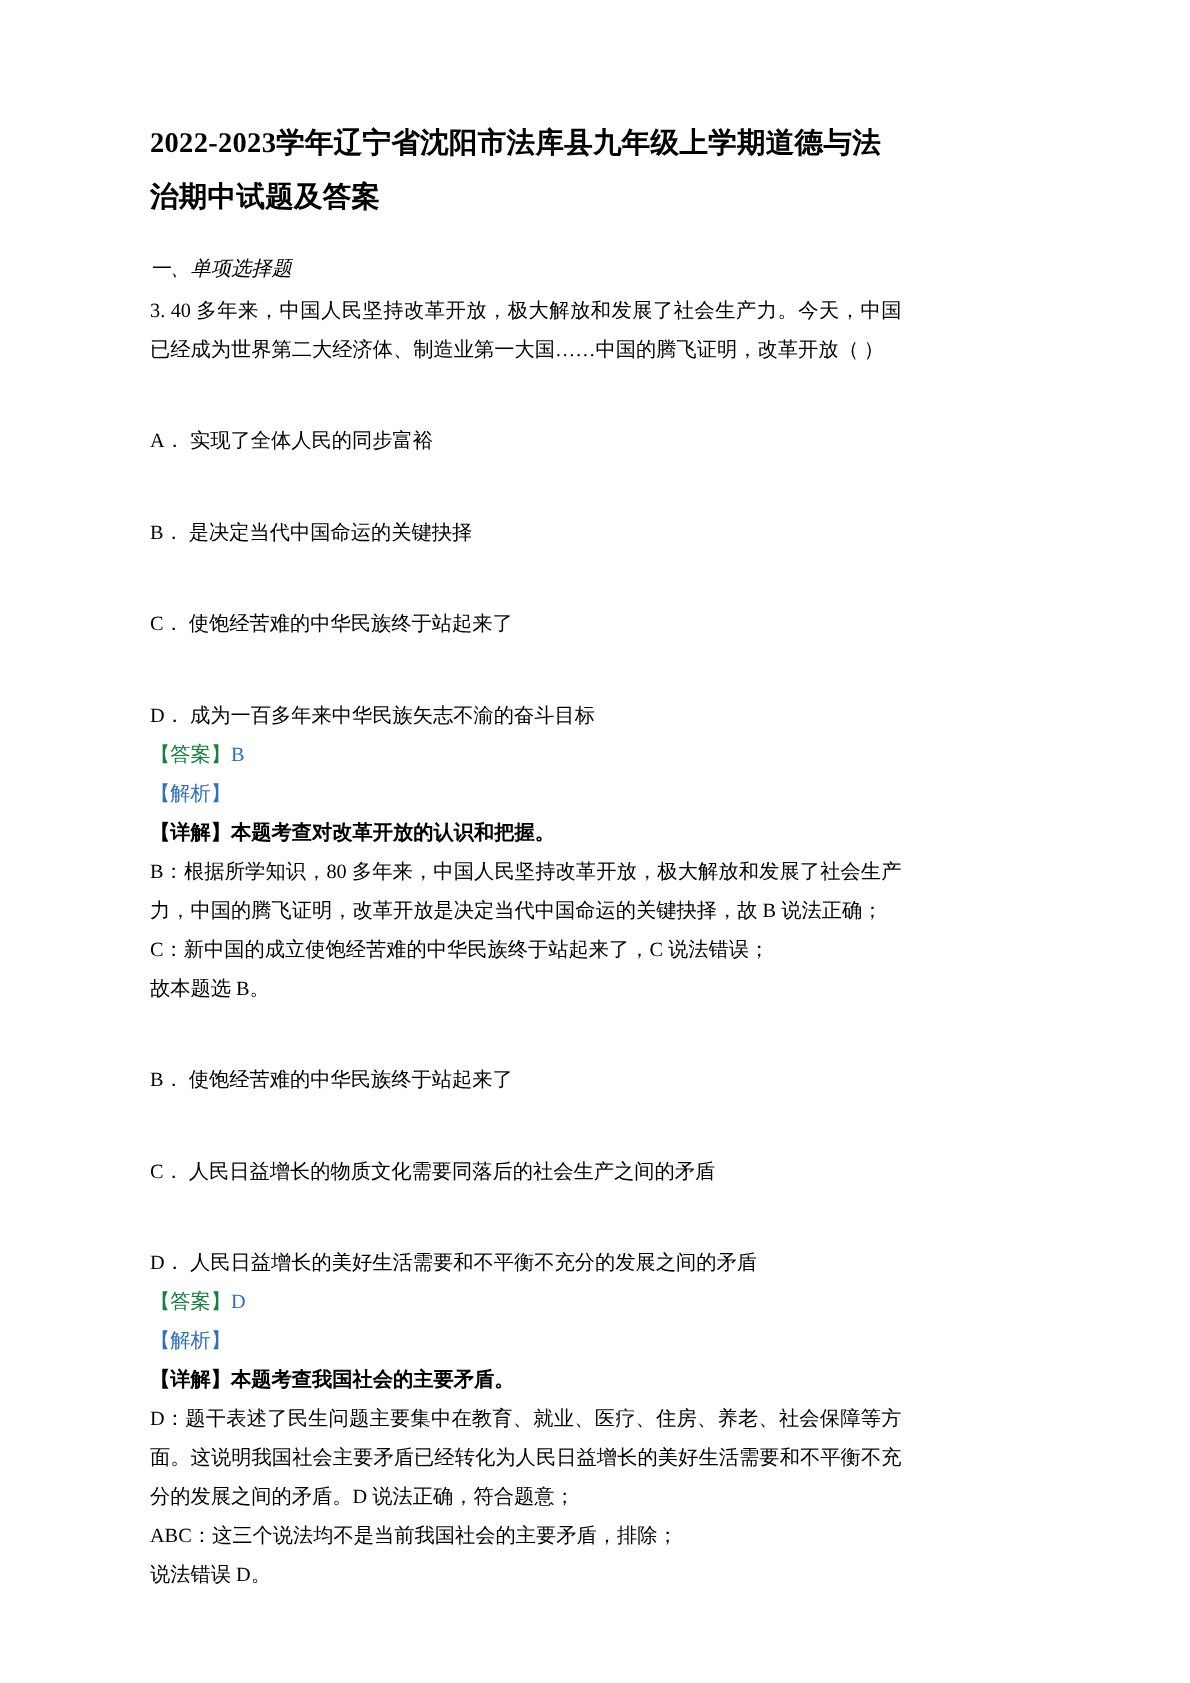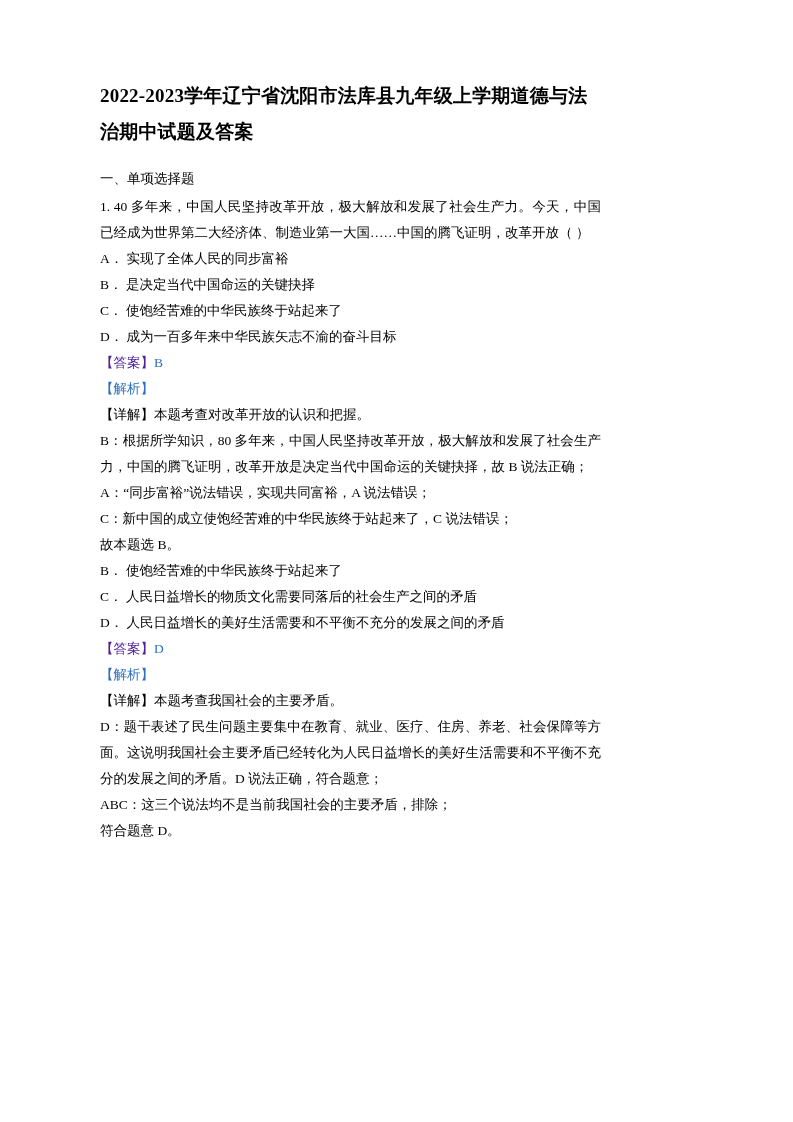--- a/index.html
+++ b/index.html
@@ -24,74 +24,75 @@
     font-size: 19px;
     font-weight: bold;
     line-height: 36px;
     margin: 0 0 14px 0;
     letter-spacing: 0.2px;
   }
   .section-label {
     font-size: 13.5px;
     line-height: 26px;
     margin: 16px 0 2px 0;
+    font-style: italic;
   }
   p.line {
     font-size: 13.5px;
     line-height: 26px;
     margin: 0;
     text-align: justify;
   }
   p.q {
     margin-top: 2px;
   }
   p.opt {
     text-indent: 0;
+    margin-top: 35px;
   }
   .ans, .ana {
     color: #2c6fbb;
     font-size: 13.5px;
     line-height: 26px;
     margin: 0;
   }
   .tag {
-    color: #4c1d95;
+    color: #15803d;
   }
   .ansval {
     color: #2c6fbb;
   }
   .detail-lead {
-    font-weight: normal;
+    font-weight: bold;
   }
 </style>
 </head>
 <body>
 
 <div class="page">
 
   <h1 class="doc-title">2022-2023学年辽宁省沈阳市法库县九年级上学期道德与法治期中试题及答案</h1>
 
   <p class="section-label">一、单项选择题</p>
 
-  <p class="line q">1. 40 多年来，中国人民坚持改革开放，极大解放和发展了社会生产力。今天，中国已经成为世界第二大经济体、制造业第一大国……中国的腾飞证明，改革开放（        ）</p>
+  <p class="line q">3. 40 多年来，中国人民坚持改革开放，极大解放和发展了社会生产力。今天，中国已经成为世界第二大经济体、制造业第一大国……中国的腾飞证明，改革开放（        ）</p>
   <p class="line opt">A． 实现了全体人民的同步富裕</p>
   <p class="line opt">B． 是决定当代中国命运的关键抉择</p>
   <p class="line opt">C． 使饱经苦难的中华民族终于站起来了</p>
   <p class="line opt">D． 成为一百多年来中华民族矢志不渝的奋斗目标</p>
   <p class="ans"><span class="tag">【答案】</span><span class="ansval">B</span></p>
   <p class="ana">【解析】</p>
   <p class="line"><span class="detail-lead">【详解】</span><span class="detail-lead">本题考查对改革开放的认识和把握。</span></p>
   <p class="line">B：根据所学知识，80 多年来，中国人民坚持改革开放，极大解放和发展了社会生产力，中国的腾飞证明，改革开放是决定当代中国命运的关键抉择，故 B 说法正确；</p>
-  <p class="line">A：“同步富裕”说法错误，实现共同富裕，A 说法错误；</p>
   <p class="line">C：新中国的成立使饱经苦难的中华民族终于站起来了，C 说法错误；</p>
   <p class="line">故本题选 B。</p>
 
   <p class="line opt">B． 使饱经苦难的中华民族终于站起来了</p>
   <p class="line opt">C． 人民日益增长的物质文化需要同落后的社会生产之间的矛盾</p>
   <p class="line opt">D． 人民日益增长的美好生活需要和不平衡不充分的发展之间的矛盾</p>
   <p class="ans"><span class="tag">【答案】</span><span class="ansval">D</span></p>
   <p class="ana">【解析】</p>
   <p class="line"><span class="detail-lead">【详解】</span><span class="detail-lead">本题考查我国社会的主要矛盾。</span></p>
   <p class="line">D：题干表述了民生问题主要集中在教育、就业、医疗、住房、养老、社会保障等方面。这说明我国社会主要矛盾已经转化为人民日益增长的美好生活需要和不平衡不充分的发展之间的矛盾。D 说法正确，符合题意；</p>
   <p class="line">ABC：这三个说法均不是当前我国社会的主要矛盾，排除；</p>
-  <p class="line">符合题意 D。</p>
+  <p class="line">说法错误 D。</p>
 
 </div>
 
 </body></html>

